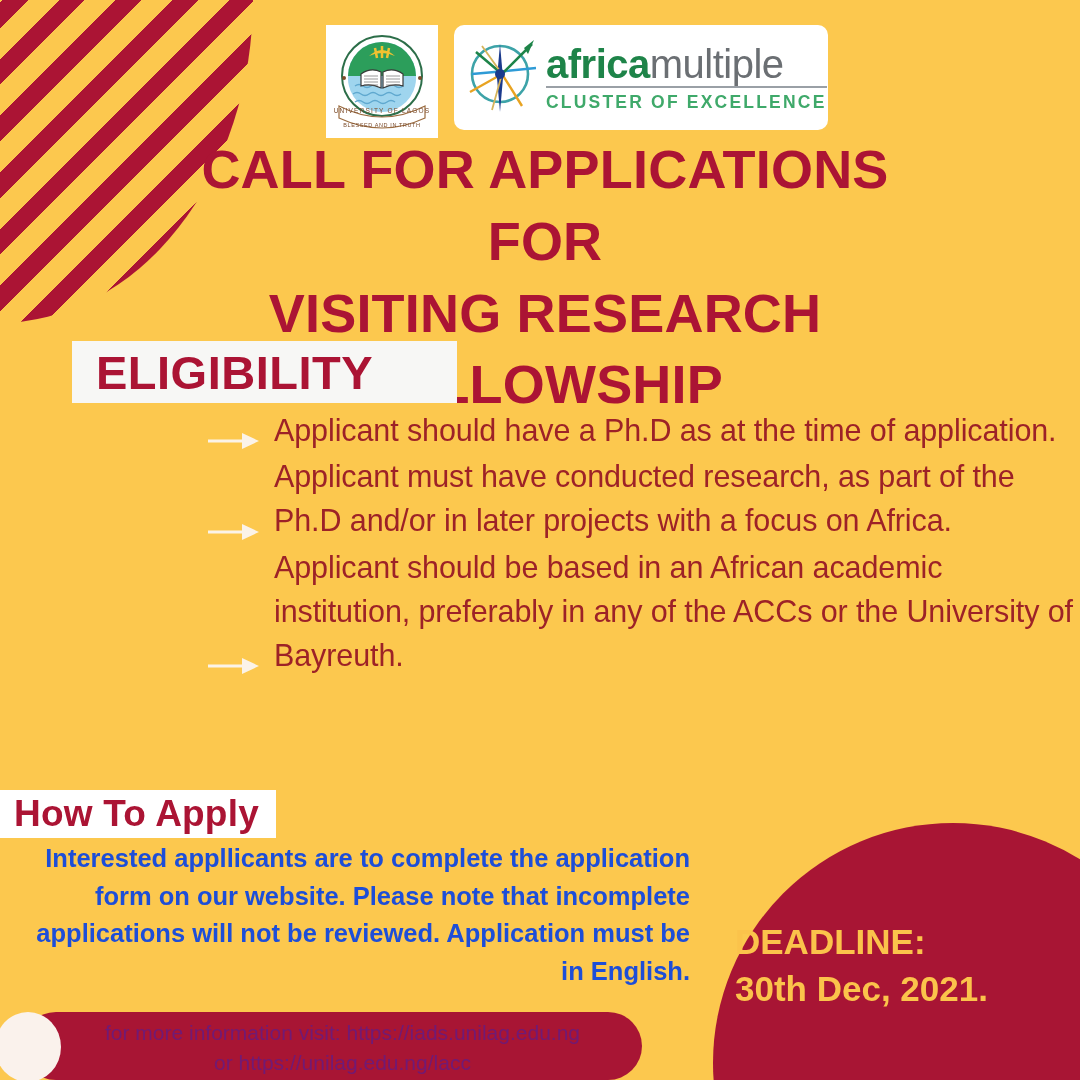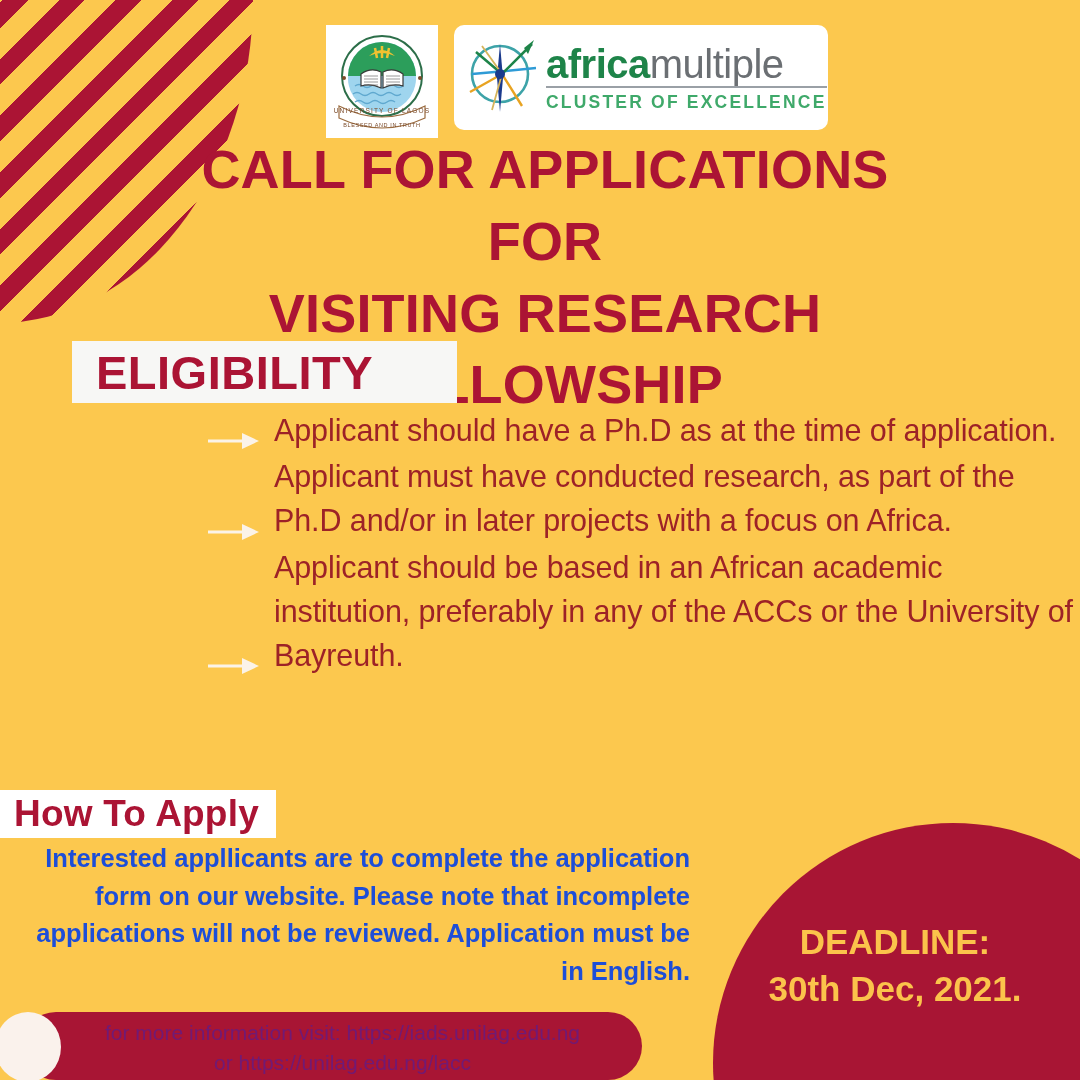--- a/index.html
+++ b/index.html
@@ -181,21 +181,20 @@
     width: 480px;
     height: 480px;
     border-radius: 50%;
     background: #A81534;
   }
   #deadline-text {
     position: absolute;
     left: 735px;
     top: 918px;
     width: 320px;
-    text-align: center;
     color: #FBC34B;
     font-size: 35px;
     font-weight: bold;
     line-height: 1.35;
   }
 
   
   #footer-pill {
     position: absolute;
     left: 22px;

